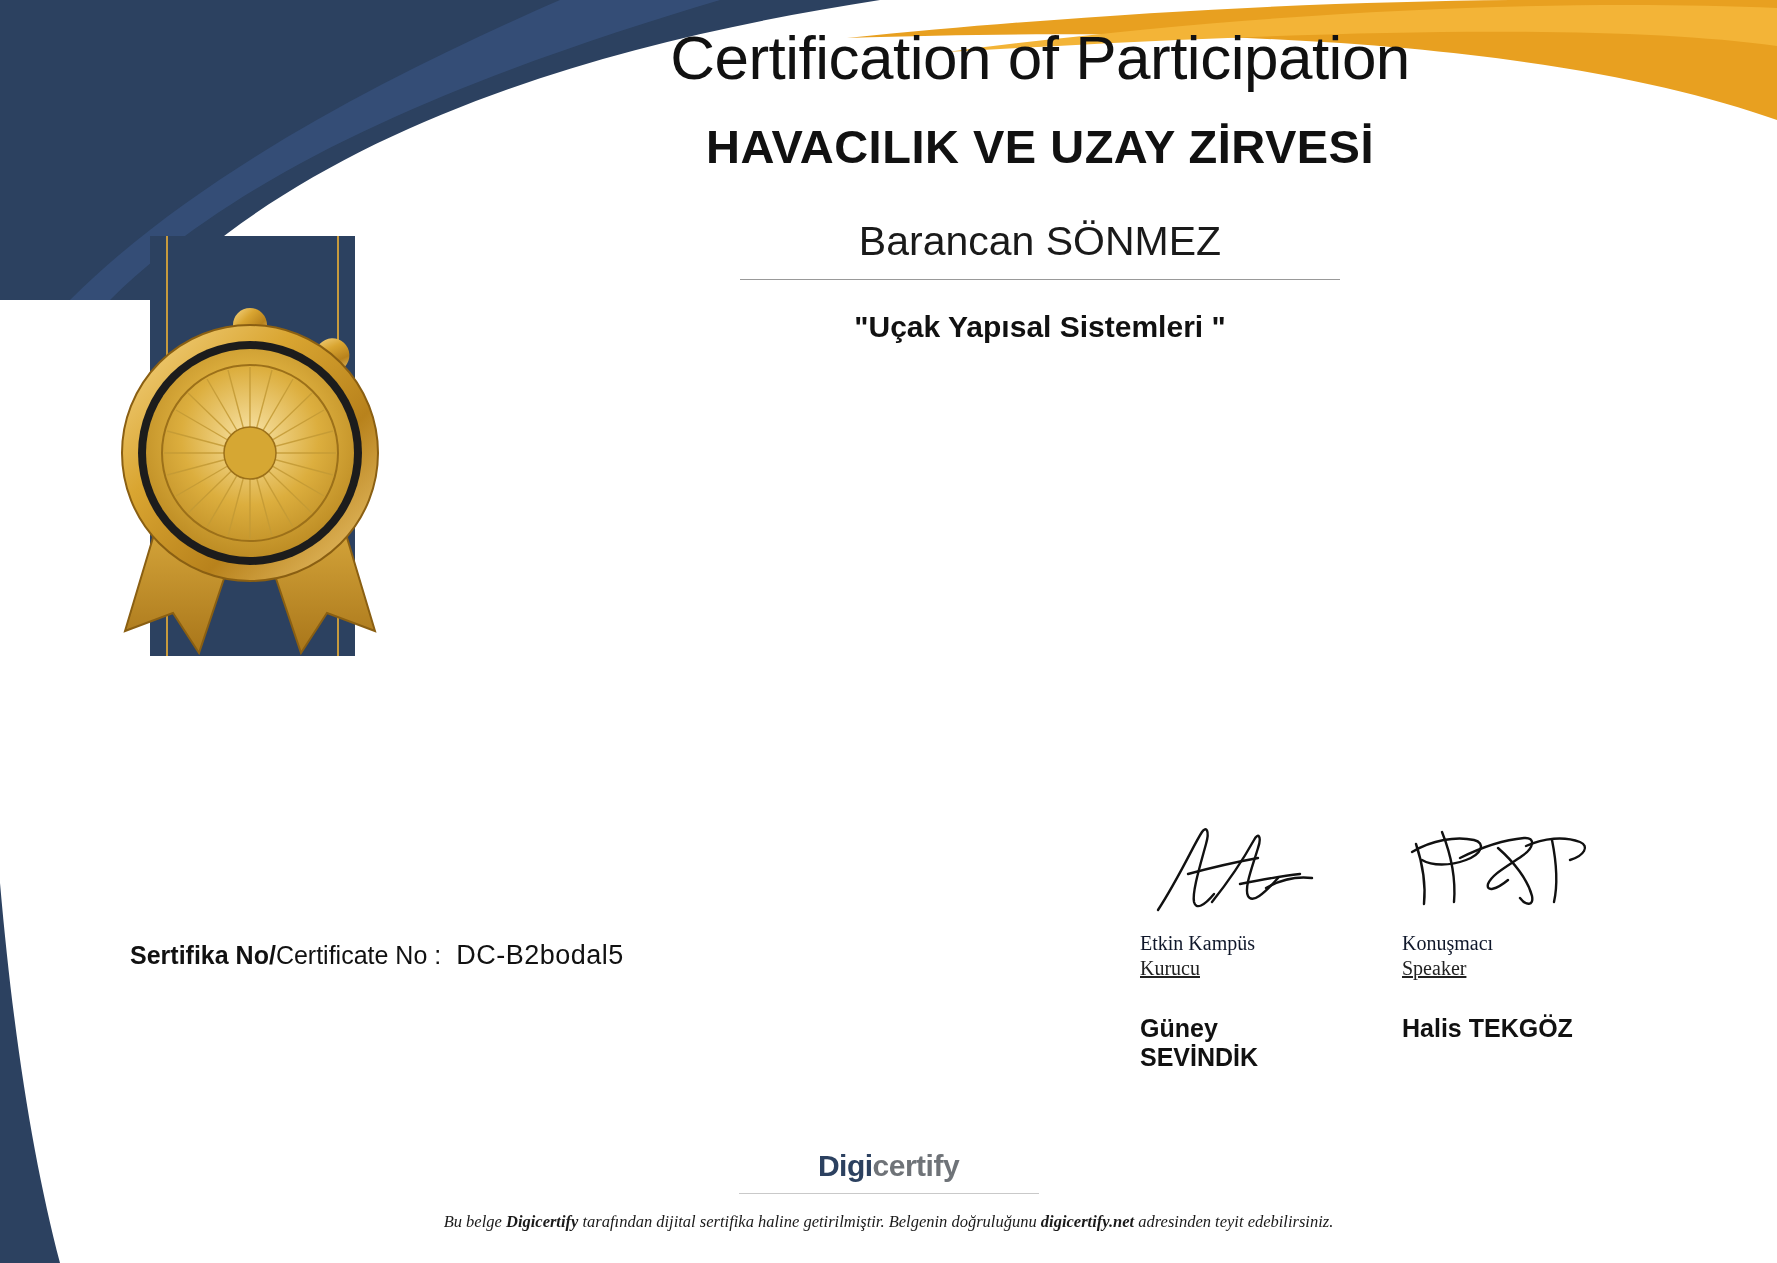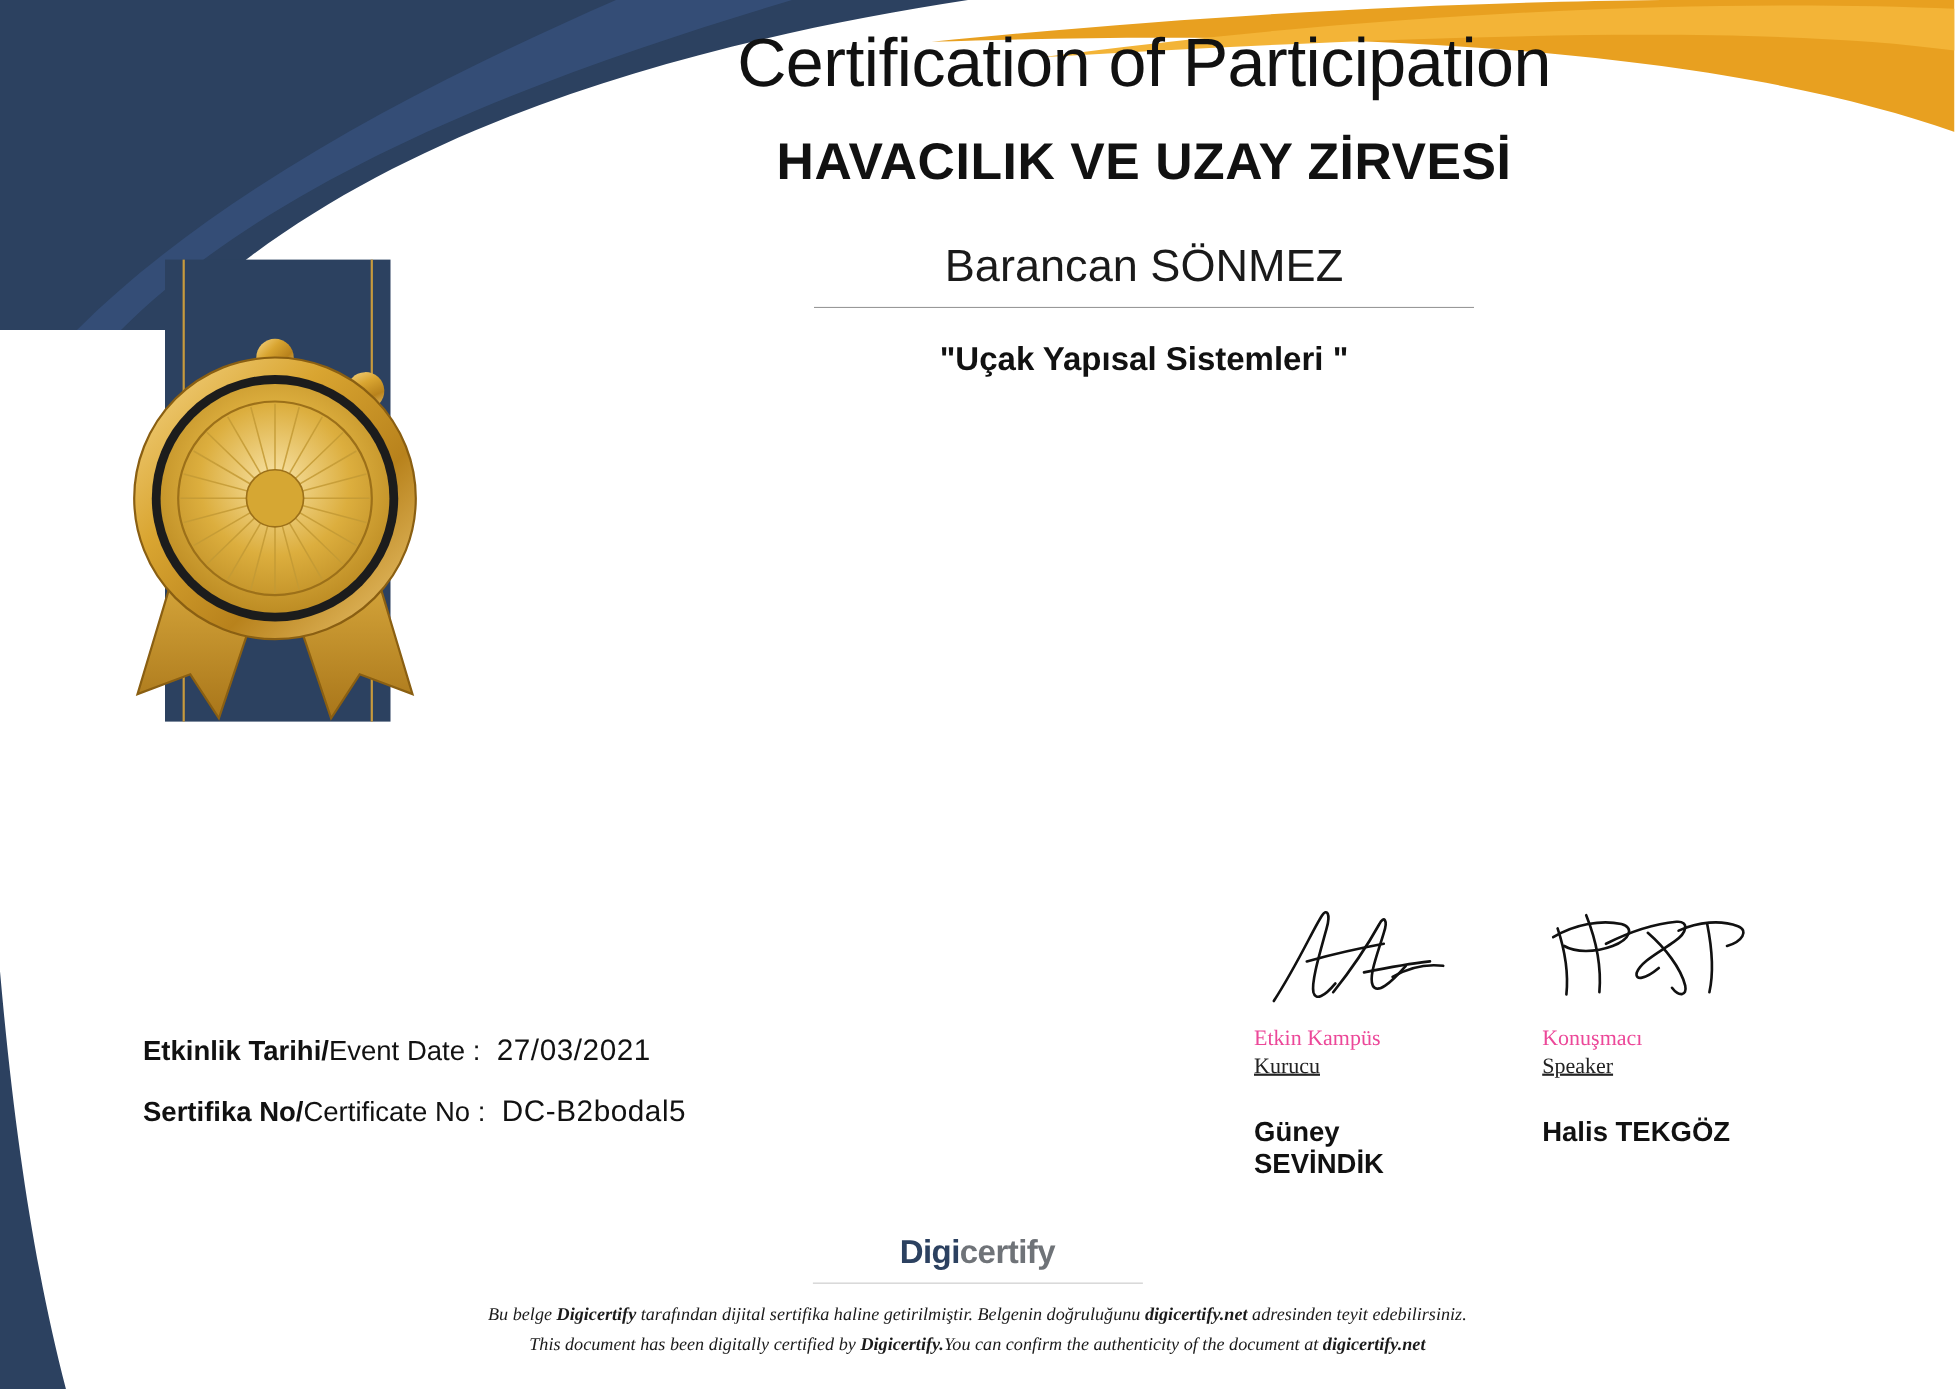--- a/index.html
+++ b/index.html
@@ -184,21 +184,21 @@
   .sig-block {
     width: 200px;
     text-align: left;
   }
   .sig-img {
     height: 100px;
     margin-bottom: 10px;
   }
   .sig-role {
     font-size: 20px;
-    color: #ec4899;
+    color: #0f172a;
     font-family: "Liberation Serif", serif;
     margin-bottom: 2px;
   }
   .sig-role2 {
     font-size: 20px;
     color: #222;
     font-family: "Liberation Serif", serif;
     text-decoration: underline;
     margin-bottom: 34px;
   }
@@ -333,25 +333,20 @@
     <div class="event-name">HAVACILIK VE UZAY ZİRVESİ</div>
 
     <div class="recipient">Barancan SÖNMEZ</div>
 
     <div class="session">"Uçak Yapısal Sistemleri "</div>
 
   </div>
 
   <div class="meta">
     <div class="meta-row">
-      <span class="lbl-bold">Etkinlik Tarihi/</span><span class="lbl-reg">Event Date</span>
-      <span class="lbl-reg">:</span>
-      <span class="val">27/03/2021</span>
-    </div>
-    <div class="meta-row">
       <span class="lbl-bold">Sertifika No/</span><span class="lbl-reg">Certificate No</span>
       <span class="lbl-reg">:</span>
       <span class="val">DC-B2bodal5</span>
     </div>
   </div>
 
   <div class="signatures">
 
     <div class="sig-block">
       <svg class="sig-img" viewBox="0 0 200 100">
@@ -387,18 +382,15 @@
   </div>
 
   <div class="footer">
     <div class="digi">
       <span class="a">Digi</span><span class="b">certify</span>
     </div>
     <div class="footer-rule"></div>
     <div class="footer-line">
       <span>Bu belge </span><b>Digicertify</b><span> tarafından dijital sertifika haline getirilmiştir. Belgenin doğruluğunu </span><b>digicertify.net</b><span> adresinden teyit edebilirsiniz.</span>
     </div>
-    <div class="footer-line">
-      <span>This document has been digitally certified by </span><b>Digicertify.</b><span>You can confirm the authenticity of the document at </span><b>digicertify.net</b>
-    </div>
   </div>
 
 </div>
 
 </body></html>

